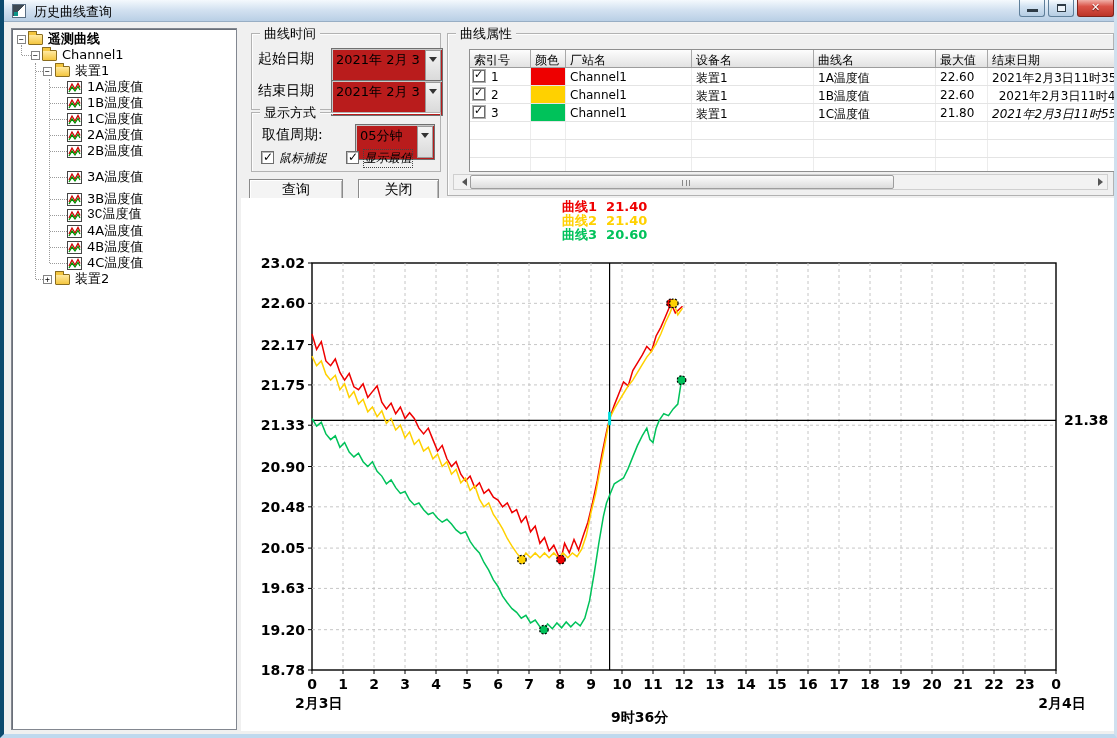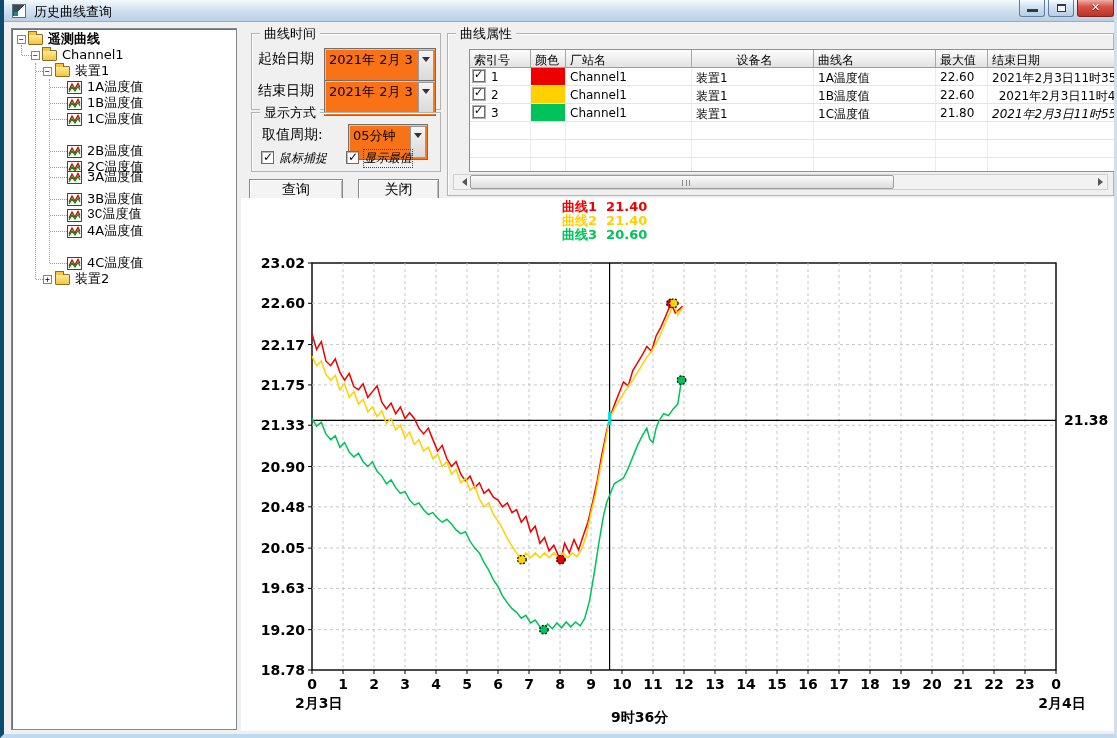--- a/index.html
+++ b/index.html
@@ -31,21 +31,21 @@
               font:8px "DejaVu Sans Mono",monospace; line-height:7px; text-align:center; color:#000; }
   .folder-icon { position:absolute; top:3px; width:15px; height:11px; background:linear-gradient(#ffe9a0,#f3c round 43f); background:linear-gradient(#ffe9a0,#f4c63f); border:1px solid #8a6d1f; border-radius:1px; }
   .folder-icon:before { content:""; position:absolute; left:-1px; top:-4px; width:7px; height:3px; background:#f4c63f; border:1px solid #8a6d1f; border-bottom:none; border-radius:1px 1px 0 0; }
   .curve-icon { position:absolute; top:2px; width:15px; height:13px; }
   .vline { position:absolute; width:0; border-left:1px dotted #9a9a9a; }
   .stub { position:absolute; height:0; border-top:1px dotted #9a9a9a; }
   
   .groupbox { position:absolute; border:1px solid #b2b2b2; box-shadow:1px 1px 0 #fdfdfd inset; }
   .gb-title { position:absolute; top:-9px; left:8px; background:#f0f0f0; padding:0 4px; font-size:13px; }
   .field-label { position:absolute; font-size:14px; }
-  .combo { position:absolute; height:36px; background:#f97316; border:1px solid #707070; box-shadow:inset 1px 1px 0 #c7c7c7; }
+  .combo { position:absolute; height:36px; background:#b91c1c; border:1px solid #707070; box-shadow:inset 1px 1px 0 #c7c7c7;margin-left:7px; }
   .combo-text { position:absolute; left:4px; top:2px; font-size:13px; }
   .combo-btn { position:absolute; right:1px; top:1px; bottom:1px; width:16px;
                background:linear-gradient(#f4f4f4,#d9d9d9); border:1px solid #9a9a9a; }
   .arrow-down { position:absolute; left:3px; top:6px; width:0; height:0; border:4px solid transparent; border-top:5px solid #333; }
   .checkbox { position:absolute; width:13px; height:13px; background:#fff; border:1px solid #6d6d6d; box-shadow:inset 1px 1px 0 #b9b9b9; }
   .checkbox .tick { position:absolute; left:1px; top:-2px; font-size:12px; font-weight:bold; color:#000; }
   .cb-label { position:absolute; font-size:12px;font-style:italic; }
   .cb-label.focused { outline:1px dotted #444; }
   .push-btn { position:absolute; height:21px; background:#f4f4f4; border:1px solid #8a8a8a;
               box-shadow:inset 1px 1px 0 #ffffff, inset -1px -1px 0 #b9b9b9;
@@ -141,38 +141,38 @@
       </div>
       <div class="tree-row" style="top: 82px;">
         <div class="stub" style="left: 38px; width: 17px; top: 8px;"></div>
         <span class="curve-icon" style="left: 55px;"><svg width="15" height="13" viewBox="0 0 15 13">
             <rect x="0.5" y="0.5" width="14" height="12" fill="#fff" stroke="#444"></rect>
             <polyline points="2,9 5,3 8,8 11,2.5 13,6.5" fill="none" stroke="#d00000" stroke-width="1.3"></polyline>
             <polyline points="2,11 5,6 8,10 11,5.5 13,9" fill="none" stroke="#009000" stroke-width="1.3"></polyline>
           </svg></span>
         <span class="tree-label" style="left: 73px;">1C温度值</span>
       </div>
+      <div class="tree-row" style="top: 98px;">
+        <div class="stub" style="left: 38px; width: 17px; top: 8px;"></div>
+        <span class="curve-icon" style="left: 55px;"><svg width="15" height="13" viewBox="0 0 15 13">
+            <rect x="0.5" y="0.5" width="14" height="12" fill="#fff" stroke="#444"></rect>
+            <polyline points="2,9 5,3 8,8 11,2.5 13,6.5" fill="none" stroke="#d00000" stroke-width="1.3"></polyline>
+            <polyline points="2,11 5,6 8,10 11,5.5 13,9" fill="none" stroke="#009000" stroke-width="1.3"></polyline>
+          </svg></span>
+        <span class="tree-label" style="left: 73px;">2A温度值</span>
+      </div>
       <div class="tree-row" style="top: 114px;">
         <div class="stub" style="left: 38px; width: 17px; top: 8px;"></div>
         <span class="curve-icon" style="left: 55px;"><svg width="15" height="13" viewBox="0 0 15 13">
             <rect x="0.5" y="0.5" width="14" height="12" fill="#fff" stroke="#444"></rect>
             <polyline points="2,9 5,3 8,8 11,2.5 13,6.5" fill="none" stroke="#d00000" stroke-width="1.3"></polyline>
             <polyline points="2,11 5,6 8,10 11,5.5 13,9" fill="none" stroke="#009000" stroke-width="1.3"></polyline>
           </svg></span>
         <span class="tree-label" style="left: 73px;">2B温度值</span>
       </div>
-      <div class="tree-row" style="top: 130px;">
-        <div class="stub" style="left: 38px; width: 17px; top: 8px;"></div>
-        <span class="curve-icon" style="left: 55px;"><svg width="15" height="13" viewBox="0 0 15 13">
-            <rect x="0.5" y="0.5" width="14" height="12" fill="#fff" stroke="#444"></rect>
-            <polyline points="2,9 5,3 8,8 11,2.5 13,6.5" fill="none" stroke="#d00000" stroke-width="1.3"></polyline>
-            <polyline points="2,11 5,6 8,10 11,5.5 13,9" fill="none" stroke="#009000" stroke-width="1.3"></polyline>
-          </svg></span>
-        <span class="tree-label" style="left: 73px;">2C温度值</span>
-      </div>
       <div class="tree-row" style="top: 140px; text-align: center;">
         <div class="stub" style="left: 38px; width: 17px; top: 8px;"></div>
         <span class="curve-icon" style="left: 55px;"><svg width="15" height="13" viewBox="0 0 15 13">
             <rect x="0.5" y="0.5" width="14" height="12" fill="#fff" stroke="#444"></rect>
             <polyline points="2,9 5,3 8,8 11,2.5 13,6.5" fill="none" stroke="#d00000" stroke-width="1.3"></polyline>
             <polyline points="2,11 5,6 8,10 11,5.5 13,9" fill="none" stroke="#009000" stroke-width="1.3"></polyline>
           </svg></span>
         <span class="tree-label" style="left: 73px;">3A温度值</span>
       </div>
       <div class="tree-row" style="top: 162px;">
@@ -194,20 +194,29 @@
         <span class="tree-label" style="left: 73px;">3C温度值</span>
       </div>
       <div class="tree-row" style="top: 194px;">
         <div class="stub" style="left: 38px; width: 17px; top: 8px;"></div>
         <span class="curve-icon" style="left: 55px;"><svg width="15" height="13" viewBox="0 0 15 13">
             <rect x="0.5" y="0.5" width="14" height="12" fill="#fff" stroke="#444"></rect>
             <polyline points="2,9 5,3 8,8 11,2.5 13,6.5" fill="none" stroke="#d00000" stroke-width="1.3"></polyline>
             <polyline points="2,11 5,6 8,10 11,5.5 13,9" fill="none" stroke="#009000" stroke-width="1.3"></polyline>
           </svg></span>
         <span class="tree-label" style="left: 73px;">4A温度值</span>
+      </div>
+      <div class="tree-row" style="top: 210px;">
+        <div class="stub" style="left: 38px; width: 17px; top: 8px;"></div>
+        <span class="curve-icon" style="left: 55px;"><svg width="15" height="13" viewBox="0 0 15 13">
+            <rect x="0.5" y="0.5" width="14" height="12" fill="#fff" stroke="#444"></rect>
+            <polyline points="2,9 5,3 8,8 11,2.5 13,6.5" fill="none" stroke="#d00000" stroke-width="1.3"></polyline>
+            <polyline points="2,11 5,6 8,10 11,5.5 13,9" fill="none" stroke="#009000" stroke-width="1.3"></polyline>
+          </svg></span>
+        <span class="tree-label" style="left: 73px;">4B温度值</span>
       </div>
       <div class="tree-row" style="top: 226px;">
         <div class="stub" style="left: 38px; width: 17px; top: 8px;"></div>
         <span class="curve-icon" style="left: 55px;"><svg width="15" height="13" viewBox="0 0 15 13">
             <rect x="0.5" y="0.5" width="14" height="12" fill="#fff" stroke="#444"></rect>
             <polyline points="2,9 5,3 8,8 11,2.5 13,6.5" fill="none" stroke="#d00000" stroke-width="1.3"></polyline>
             <polyline points="2,11 5,6 8,10 11,5.5 13,9" fill="none" stroke="#009000" stroke-width="1.3"></polyline>
           </svg></span>
         <span class="tree-label" style="left: 73px;">4C温度值</span>
       </div>
@@ -260,21 +269,21 @@
   <div class="push-btn" style="left:354px;top:179px;width:81px;">关闭</div>
 
   <div class="groupbox" style="left:443px;top:33px;width:667px;height:163px;">
     <span class="gb-title">曲线属性</span>
   </div>
   <div class="grid-table" id="attrtable">
       <div class="tbl-header">
         <span class="cell" style="width: 61px;">索引号</span>
         <span class="cell" style="width: 35px;">颜色</span>
         <span class="cell" style="width: 126px;">厂站名</span>
-        <span class="cell" style="width: 122px; text-align: center;">设备名</span>
+        <span class="cell" style="width: 122px;">设备名</span>
         <span class="cell" style="width: 122px;">曲线名</span>
         <span class="cell" style="width: 52px;">最大值</span>
         <span class="cell" style="width: 136px;">结束日期</span>
       </div>
       <div class="tbl-row">
         <span class="cell" style="width: 61px;">
           <span class="row-check">
             <span class="tick">✓</span>
           </span>
           <span class="row-index">1</span>

